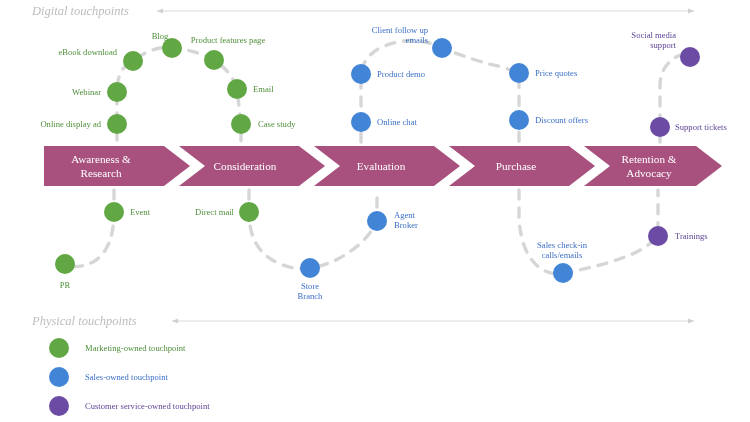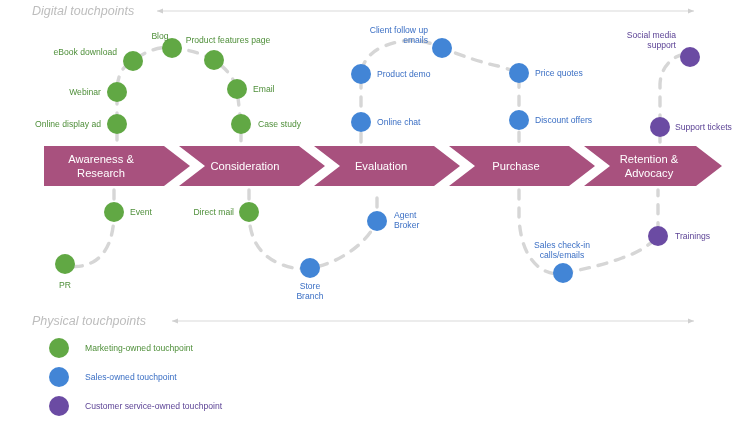--- a/index.html
+++ b/index.html
@@ -3,21 +3,21 @@
 <meta charset="utf-8">
 <style>
   html,body{margin:0;padding:0;}
   body{
     width:750px;height:422px;
     background:#ffffff;
     font-family:"Liberation Sans", sans-serif;
     overflow:hidden;
     position:relative;
   }
-  #stage{position:absolute;inset:0;width:634px;height:422px;}
+  #stage{position:absolute;inset:0;width:634px;height:422px;font-family:Liberation Serif, serif;}
   svg#canvas{position:absolute;left:0;top:0;width:750px;height:422px;}
 
   .axis-label{
     font-style:italic;
     font-size:12.5px;
     fill:#bdbdbd;
   }
   .node-label{
     font-size:8.6px;
   }

